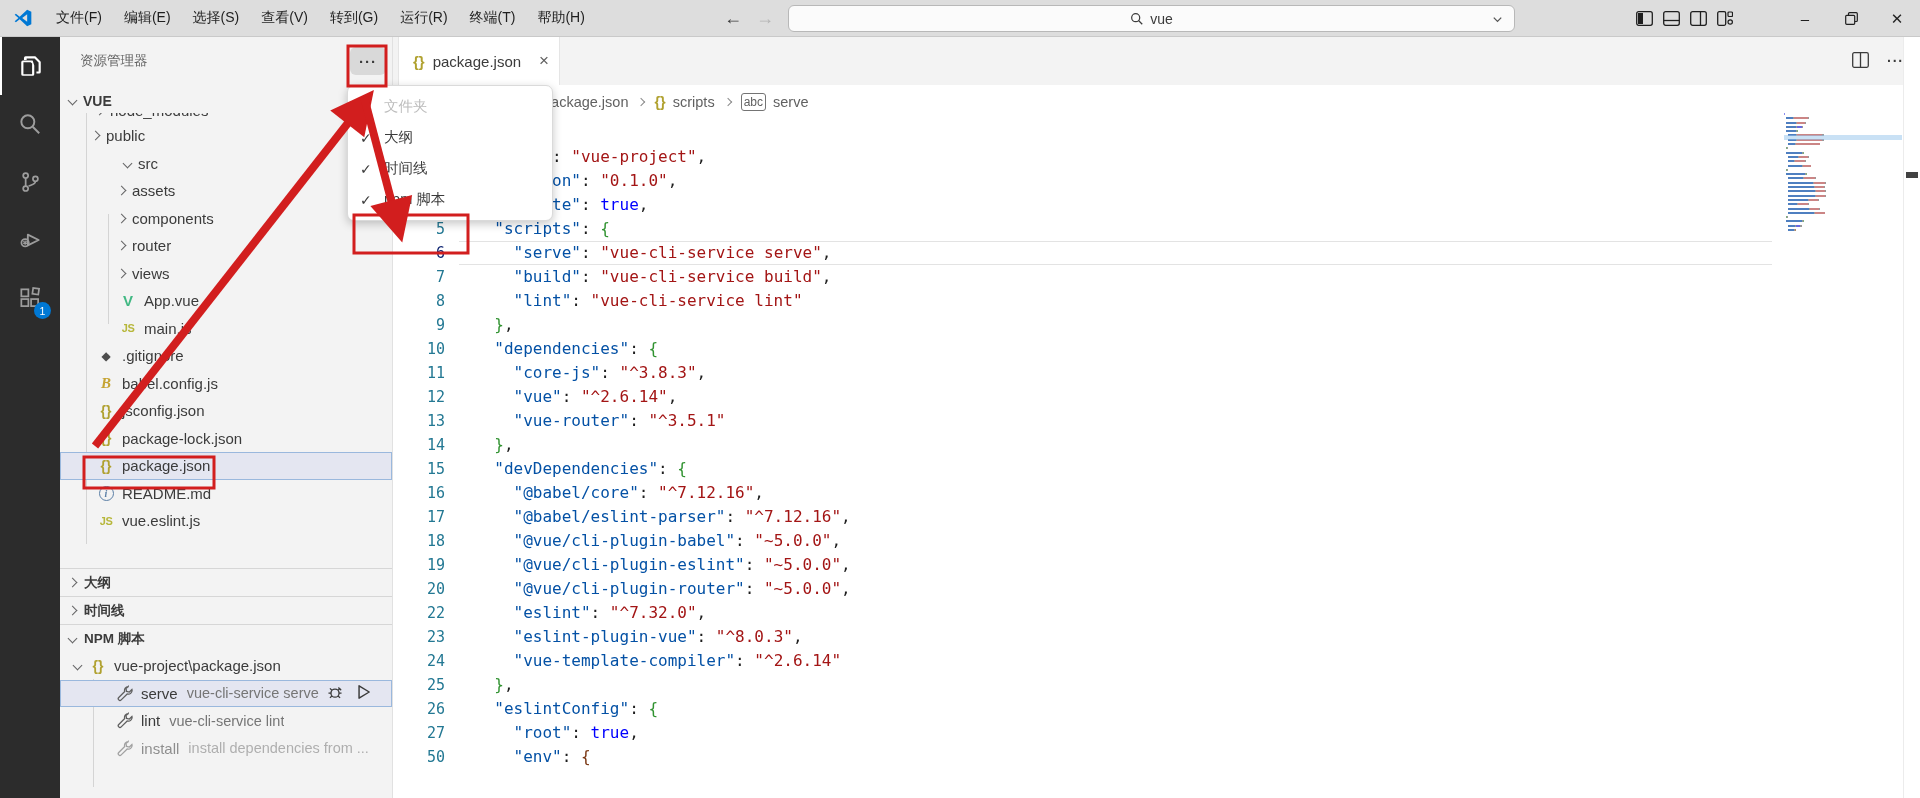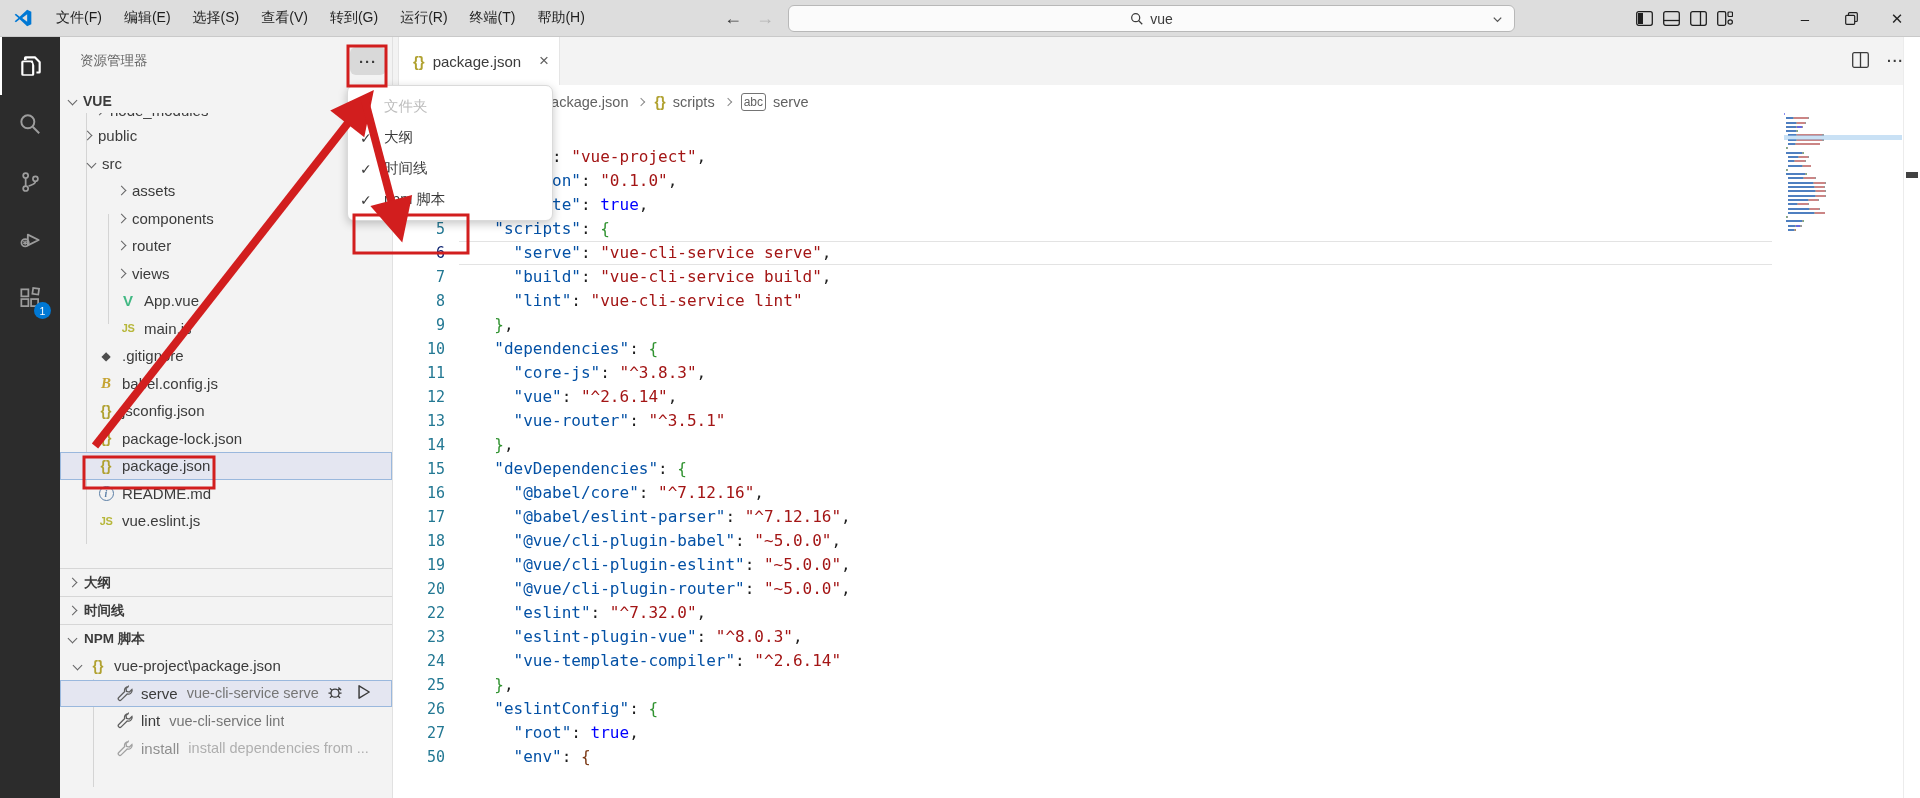--- a/index.html
+++ b/index.html
@@ -217,25 +217,25 @@
         <span class="chev d"></span>
         <span>VUE</span>
       </div>
       <div id="tree">
           <div class="guide" style="left: 26px; top: 0px; height: 440px;"></div>
           <div class="guide" style="left: 48px; top: 110px; height: 110px;"></div>
           <div class="row" style="padding-left: 36px; margin-top: -6px; height: 24px;">
             <span class="chev r"></span>
             <span>node_modules</span>
           </div>
-          <div class="row" style="padding-left: 24px;">
+          <div class="row" style="padding-left: 32px;">
             <span class="chev r"></span>
             <span>public</span>
           </div>
-          <div class="row" style="padding-left: 28px;">
+          <div class="row" style="padding-left: 36px; margin-left: 28px;">
             <span class="chev d"></span>
             <span>src</span>
           </div>
           <div class="row" style="padding-left: 58px;">
             <span class="chev r"></span>
             <span>assets</span>
           </div>
           <div class="row" style="padding-left: 58px;">
             <span class="chev r"></span>
             <span>components</span>

